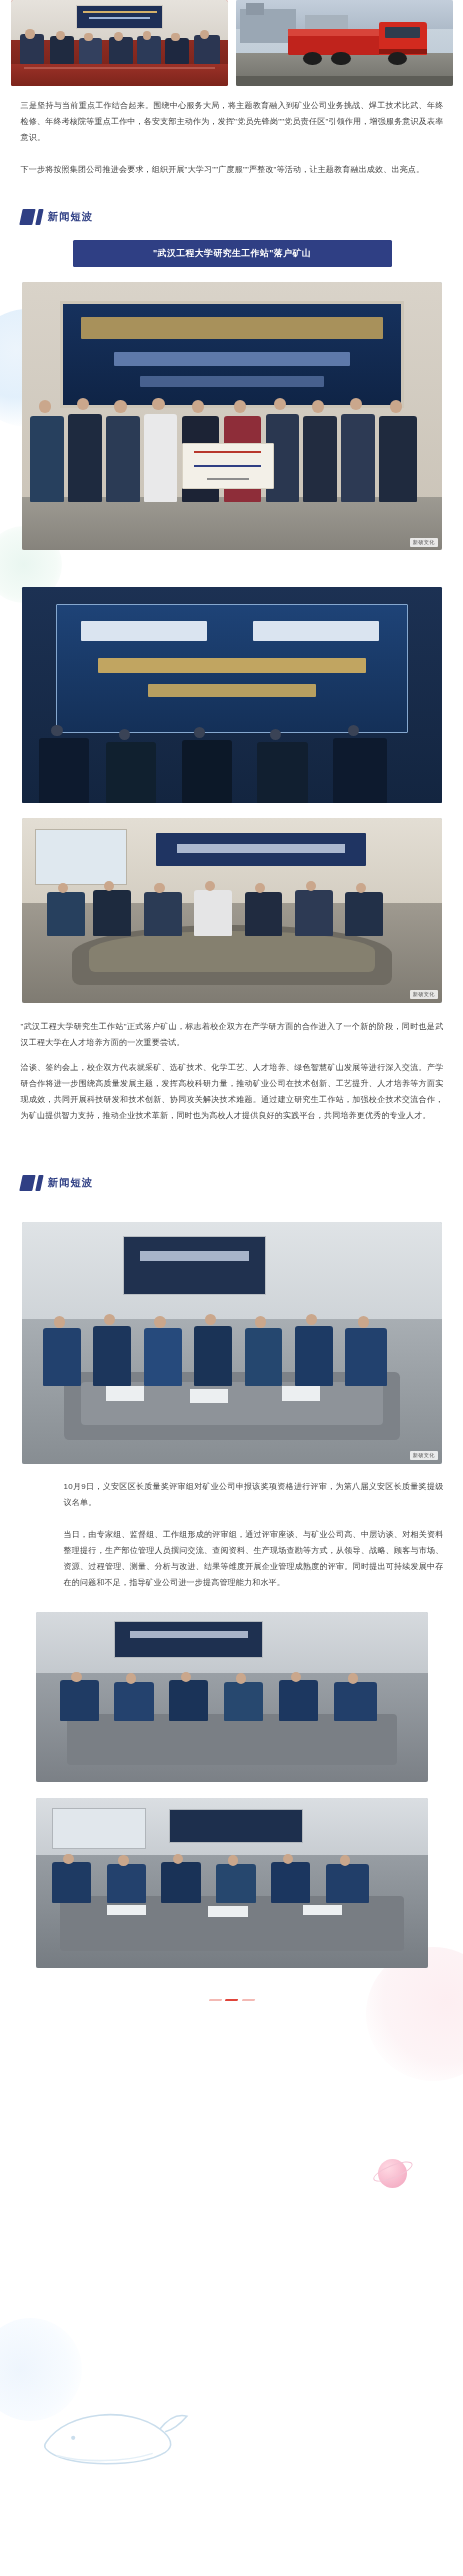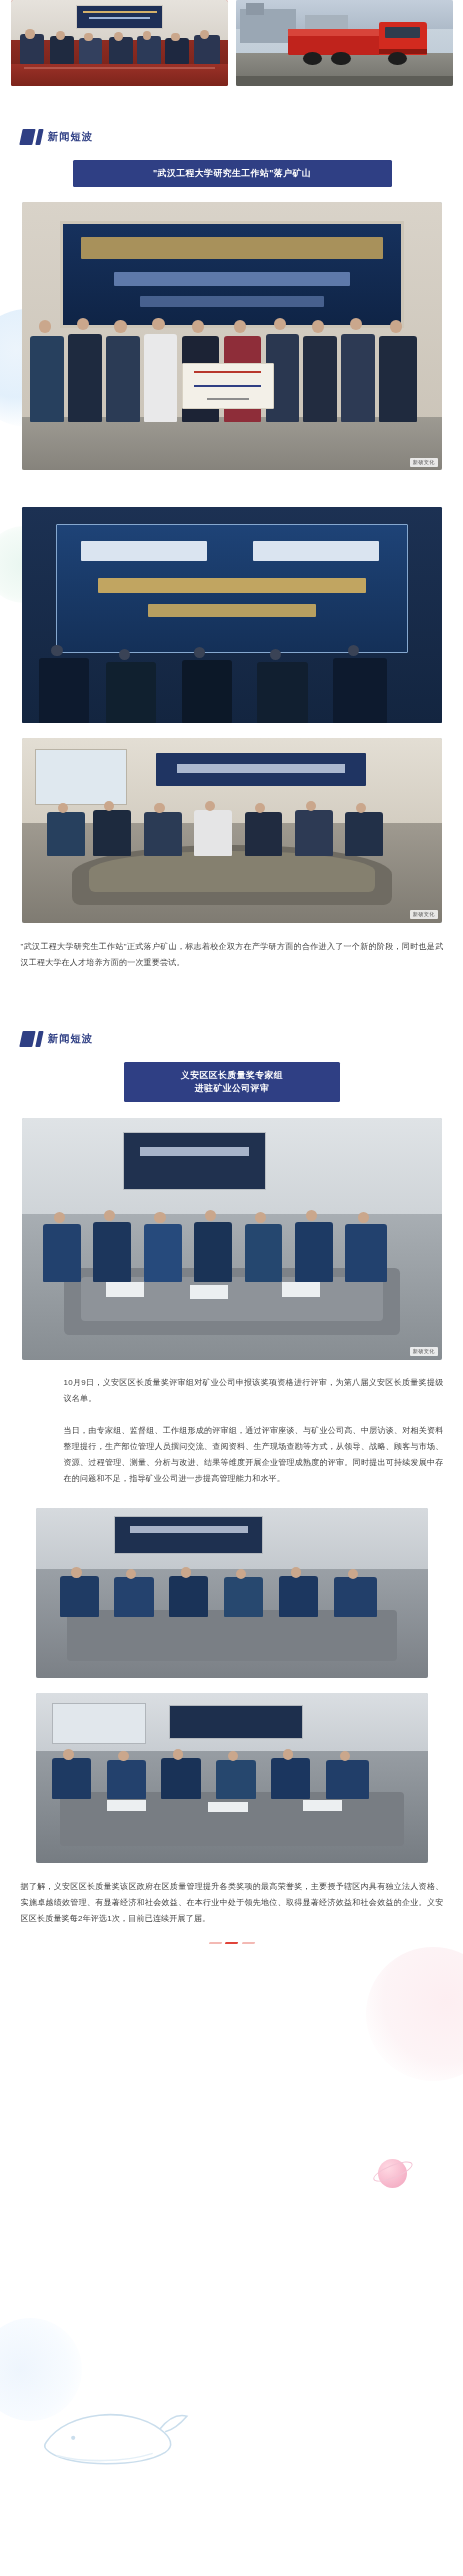--- a/index.html
+++ b/index.html
@@ -321,20 +321,23 @@
           <div class="obj" style="left:44%;top:60%;width:9%;height:16%;background:#1d1d1d;border-radius:50%;"></div>
           <div class="obj" style="left:70%;top:60%;width:9%;height:16%;background:#1d1d1d;border-radius:50%;"></div>
 
           <div class="band" style="bottom:0;height:12%;background:#5d5d57;"></div>
         </div>
       </div>
     </div>
 
     <div class="gap-24"></div>
 
+    <p class="body-text" style="white-space: pre-line;">三是坚持与当前重点工作结合起来。围绕中心服务大局，将主题教育融入到矿业公司业务挑战、焊工技术比武、年终检修、年终考核院等重点工作中，各安支部主动作为，发挥"党员先锋岗""党员责任区"引领作用，增强服务意识及表率意识。
+
+下一步将按照集团公司推进会要求，组织开展"大学习""广度服""严整改"等活动，让主题教育融出成效、出亮点。</p>
 
     <div class="gap-60"></div>
 
     <div class="section-head">
       <span class="mark"></span>
       <span class="mark2"></span>
       <span class="txt">新闻短波</span>
     </div>
 
     <div class="gap-30"></div>
@@ -443,36 +446,33 @@
       </div>
       <span class="caption-badge">新硕文化</span>
     </div>
 
     <div class="gap-30"></div>
 
     <p class="body-text" style="white-space: pre-line;">"武汉工程大学研究生工作站"正式落户矿山，标志着校企双方在产学研方面的合作进入了一个新的阶段，同时也是武汉工程大学在人才培养方面的一次重要尝试。</p>
 
     <div class="gap-18"></div>
 
+    <p class="body-text" style="white-space: pre-line;">洽谈、签约会上，校企双方代表就采矿、选矿技术、化学工艺、人才培养、绿色智慧矿山发展等进行深入交流。产学研合作将进一步围绕高质量发展主题，发挥高校科研力量，推动矿业公司在技术创新、工艺提升、人才培养等方面实现成效，共同开展科技研发和技术创新、协同攻关解决技术难题。通过建立研究生工作站，加强校企技术交流合作，为矿山提供智力支持，推动企业技术革新，同时也为高校人才提供良好的实践平台，共同培养更优秀的专业人才。</p>
 
     <div class="gap-60"></div>
     <div class="gap-40"></div>
 
     <div class="section-head">
       <span class="mark"></span>
       <span class="mark2"></span>
       <span class="txt">新闻短波</span>
     </div>
 
     <div class="gap-30"></div>
 
-    <div class="title-banner two-line">
-      <div>义安区区长质量奖专家组</div>
-      <div>进驻矿业公司评审</div>
-    </div>
 
     <div class="gap-30"></div>
 
     <div class="big-photo h470">
       <div class="ph">
         <div class="band" style="top:0;height:40%;background:linear-gradient(#dfe3e6,#cfd4d8);"></div>
         <div class="band" style="top:40%;height:60%;background:linear-gradient(#a8aeb3,#878d92);"></div>
 
         <div class="obj" style="left:24%;top:6%;width:34%;height:24%;background:#20314f;border:1.5px solid #b9bec3;"></div>
         <div class="obj" style="left:28%;top:12%;width:26%;height:4%;background:#c9d6e8;opacity:.8;"></div>
@@ -554,21 +554,20 @@
         <div class="head" style="left:49%;top:34%;width:10.3px;height:10.3px;"></div>
         <div class="person" style="left:60%;top:38%;width:10%;height:24%;background:#1b365f;"></div>
         <div class="head" style="left:63%;top:33%;width:10.3px;height:10.3px;"></div>
         <div class="person" style="left:74%;top:39%;width:11%;height:23%;background:#213e69;"></div>
         <div class="head" style="left:77.5%;top:34%;width:10.3px;height:10.3px;"></div>
       </div>
     </div>
 
     <div class="gap-30"></div>
 
-    <p class="body-text" style="white-space: pre-line;">据了解，义安区区长质量奖该区政府在区质量管理提升各类奖项的最高荣誉奖，主要授予辖区内具有独立法人资格、实施卓越绩效管理、有显著经济和社会效益、在本行业中处于领先地位、取得显著经济效益和社会效益的企业。义安区区长质量奖每2年评选1次，目前已连续开展了届。</p>
 
     <div class="foot-divider">
       <i class="pale"></i>
         <i></i>
         <i class="pale"></i>
     </div>
 
   </div>
 </div>
 

